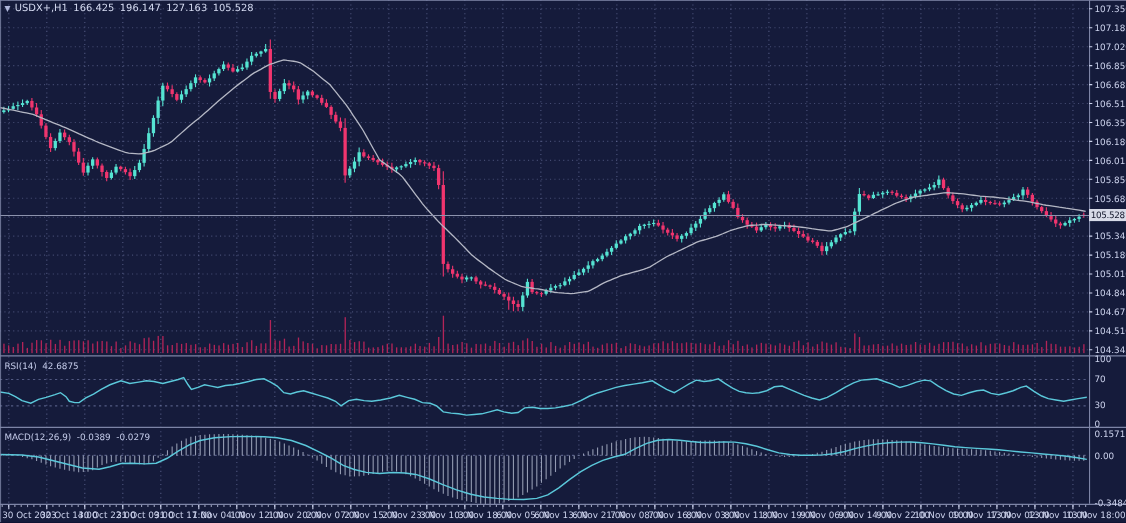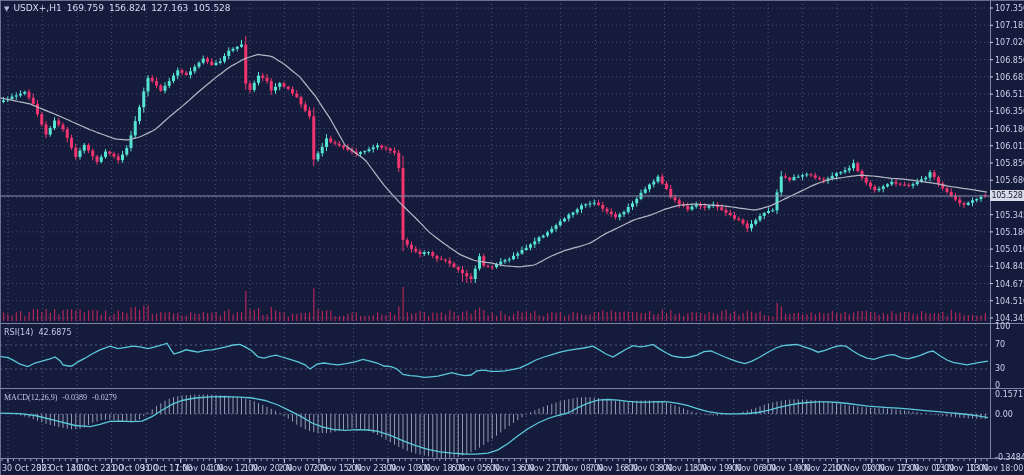--- a/index.html
+++ b/index.html
@@ -10,21 +10,21 @@
     -webkit-font-smoothing:none;
   }
   #chart-svg{position:absolute;left:0;top:0;}
   .overlay{position:absolute;color:#ccd2ec;font-size:9px;line-height:10px;white-space:nowrap;}
   #title-bar{left:4px;top:3px;color:#d6dcf2;}
   #title-bar .tri{font-size:7px;color:#aeb6da;margin-right:4px;cursor:pointer;}
   #title-bar span{margin-right:5px;}
   .pane-label{font-size:8px;color:#c3cae8;}
   .pane-label span{margin-right:5px;}
   #rsi-label{left:4px;top:328px;}
-  #macd-label{left:4px;top:393px;font-family:Liberation Serif, serif;}
+  #macd-label{left:4px;top:393px;}
   #price-badge{
     left:990px;top:190px;width:34px;height:11px;
     background:#d8dbe8;color:#15192e;font-size:8px;line-height:11px;
     text-align:center;letter-spacing:-0.3px;
   }
 </style>
 </head>
 <body>
 
 <div id="chart-root">
@@ -1307,21 +1307,21 @@
           <text x="900.3" y="471" fill="#ccd2ec" font-size="8px" font-family="&quot;DejaVu Sans&quot;, &quot;Liberation Sans&quot;, sans-serif" text-anchor="start">13 Nov 02:00</text>
           <line x1="940.8499999999999" y1="459" x2="940.8499999999999" y2="463" stroke="#ccd2ec" stroke-width="1"></line>
           <text x="934.8499999999999" y="471" fill="#ccd2ec" font-size="8px" font-family="&quot;DejaVu Sans&quot;, &quot;Liberation Sans&quot;, sans-serif" text-anchor="start">13 Nov 10:00</text>
           <line x1="975.3999999999999" y1="459" x2="975.3999999999999" y2="463" stroke="#ccd2ec" stroke-width="1"></line>
           <text x="969.3999999999999" y="471" fill="#ccd2ec" font-size="8px" font-family="&quot;DejaVu Sans&quot;, &quot;Liberation Sans&quot;, sans-serif" text-anchor="start">13 Nov 18:00</text>
         </g>
       </g>
     </svg>
 
   <div id="title-bar" class="overlay">
-    <span class="tri">▼</span><span>USDX+,H1</span><span>169.759</span><span>156.824</span><span>127.163</span><span>105.528</span>
+    <span class="tri">▼</span><span>USDX+,H1</span><span>166.425</span><span>196.147</span><span>127.163</span><span>105.528</span>
   </div>
 
   <div id="rsi-label" class="overlay pane-label">
     <span>RSI(14)</span><span>42.6875</span>
   </div>
 
   <div id="macd-label" class="overlay pane-label">
     <span>MACD(12,26,9)</span><span>-0.0389</span><span>-0.0279</span>
   </div>
 

